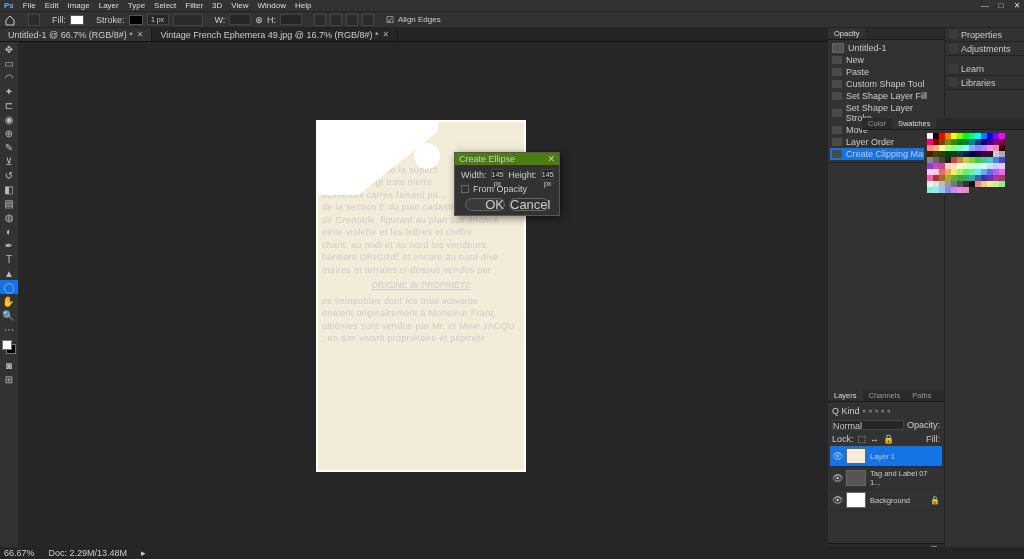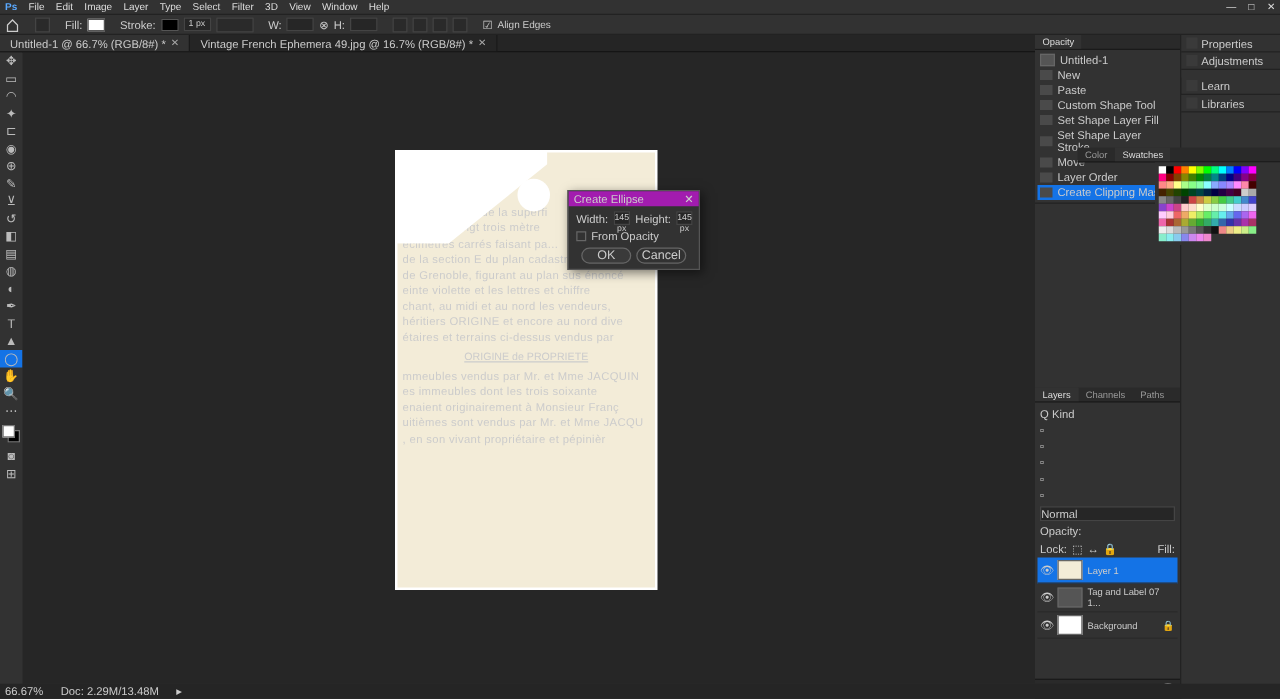--- a/index.html
+++ b/index.html
@@ -41,42 +41,42 @@
 .panel-tabs span{padding:1px 6px;font-size:7.5px;color:#999;}
 .panel-tabs span.act{background:#323232;color:#ddd;}
 .history-body{padding:2px;}
 .hrow{display:flex;align-items:center;gap:4px;padding:1px 2px;font-size:7.5px;}
 .hrow .thumb{width:12px;height:10px;background:#555;border:1px solid #666;}
 .hrow .ico{width:10px;height:8px;background:#4a4a4a;}
 .hrow.sel{background:#1473e6;}
 .swatch-grid{display:grid;grid-template-columns:repeat(16,6px);gap:0;padding:2px;}
 .swatch-grid div{width:6px;height:6px;}
 .layers-body{padding:2px;}
-.lay-top{display:flex;gap:3px;padding:2px;font-size:7px;flex-direction:column;}
+.lay-top{display:flex;gap:3px;padding:2px;font-size:7px;}
 .lay-top .field{flex:1;height:10px;background:#262626;border:1px solid #444;}
 .lay-locks{display:flex;gap:4px;padding:2px;font-size:8px;}
 .layer{display:flex;align-items:center;gap:4px;padding:2px;border-bottom:1px solid #2a2a2a;}
 .layer.sel{background:#1473e6;}
 .layer .eye{width:10px;font-size:9px;}
 .layer .th{width:20px;height:16px;background:#555;border:1px solid #666;}
 .layer .th.wh{background:#f3ecd8;}
 .layer .nm{font-size:7.5px;}
 .layer .lock{margin-left:auto;font-size:8px;}
 .layer-foot{display:flex;gap:5px;padding:2px 4px;background:#2a2a2a;border-top:1px solid #1a1a1a;justify-content:flex-end;}
 .layer-foot span{font-size:9px;}
 .rcol2 .p2{height:14px;display:flex;align-items:center;gap:3px;padding:0 4px;border-bottom:1px solid #222;font-size:7.5px;}
 .rcol2 .p2 .ico{width:9px;height:9px;background:#3a3a3a;}
 .dialog{position:absolute;left:454px;top:152px;width:106px;background:#323232;border:1px solid #555;box-shadow:2px 2px 8px rgba(0,0,0,0.5);}
-.dialog .dh{height:12px;background:#a21caf;display:flex;align-items:center;padding:0 4px;font-size:7.5px;justify-content:space-between;}
+.dialog .dh{height:12px;background:#4d7c0f;display:flex;align-items:center;padding:0 4px;font-size:7.5px;justify-content:space-between;}
 .dialog .db{padding:4px 6px;}
 .dialog .row{display:flex;gap:4px;align-items:center;margin-bottom:4px;font-size:7.5px;}
 .dialog .inp{width:30px;height:11px;background:#262626;border:1px solid #444;text-align:center;font-size:7px;line-height:9px;}
 .dialog .cb{width:8px;height:8px;border:1px solid #666;}
 .dialog .btns{display:flex;gap:4px;justify-content:center;margin-top:4px;}
-.dialog .btn{width:40px;height:13px;border:1px solid #666;border-radius:7px;text-align:center;font-size:10px;line-height:11px;}
+.dialog .btn{width:40px;height:13px;border:1px solid #666;border-radius:7px;text-align:right;font-size:13px;line-height:11px;}
 .dialog .btn.ok{background:#3a3a3a;}
 .status{position:absolute;left:0;bottom:0;width:100%;height:12px;background:#252525;display:flex;align-items:center;padding:0 4px;gap:14px;font-size:7px;color:#888;}
 </style>
 </head>
 <body>
 
 <div class="menubar">
   <span style="color:#5aa9ff;font-weight:bold;">Ps</span>
   <span>File</span>
   <span>Edit</span>
@@ -182,21 +182,20 @@
       <div class="l"> au même lieu, de la superfi</div>
       <div class="l">nt quatre vingt trois mètre</div>
       <div class="l">écimètres carrés faisant pa...</div>
       <div class="l">  de la section E du plan cadastral de la</div>
       <div class="l"> de Grenoble, figurant au plan sus énoncé</div>
       <div class="l">einte violette et les lettres et chiffre</div>
       <div class="l">chant, au midi et au nord les vendeurs,</div>
       <div class="l"> héritiers ORIGINE et encore au nord dive</div>
       <div class="l">étaires et terrains ci-dessus vendus par</div>
       <div class="origin">ORIGINE de PROPRIETE</div>
-      <div class="l">mmeubles vendus par Mr. et Mme  JACQUIN</div>
       <div class="l">es immeubles dont les    trois  soixante</div>
       <div class="l">enaient originairement à Monsieur  Franç</div>
       <div class="l">uitièmes sont vendus par Mr. et Mme JACQU</div>
       <div class="l">, en son vivant propriétaire et pépinièr</div>
     </div>
     <div class="cutout"></div>
     <div class="circle"></div>
   </div>
 </div>
 

